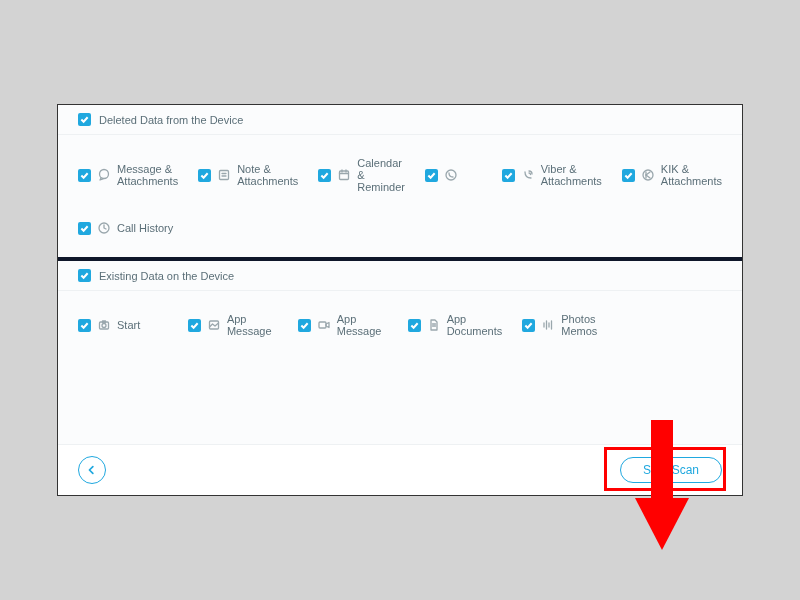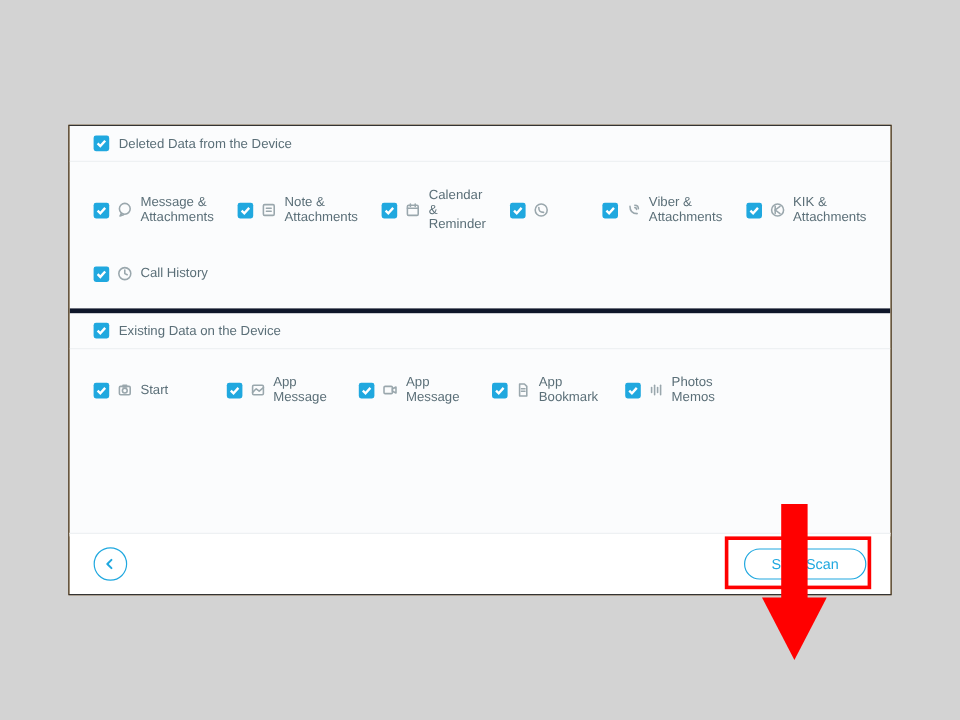--- a/index.html
+++ b/index.html
@@ -203,21 +203,21 @@
               <polyline points="1.5,5 4,7.5 8.5,2.5"></polyline>
             </svg>
           </span>
         <span class="ic">
             <svg viewBox="0 0 14 14">
               <path d="M4 2h4l2 2v8H4z"></path>
               <line x1="5.5" y1="6" x2="8.5" y2="6"></line>
               <line x1="5.5" y1="8" x2="8.5" y2="8"></line>
             </svg>
           </span>
-        <span>App Bookmark</span>
+        <span>App Documents</span>
       </div>
       <div class="item">
         <span class="chk">
             <svg viewBox="0 0 10 10">
               <polyline points="1.5,5 4,7.5 8.5,2.5"></polyline>
             </svg>
           </span>
         <span class="ic">
             <svg viewBox="0 0 14 14">
               <line x1="3" y1="5" x2="3" y2="9"></line>

